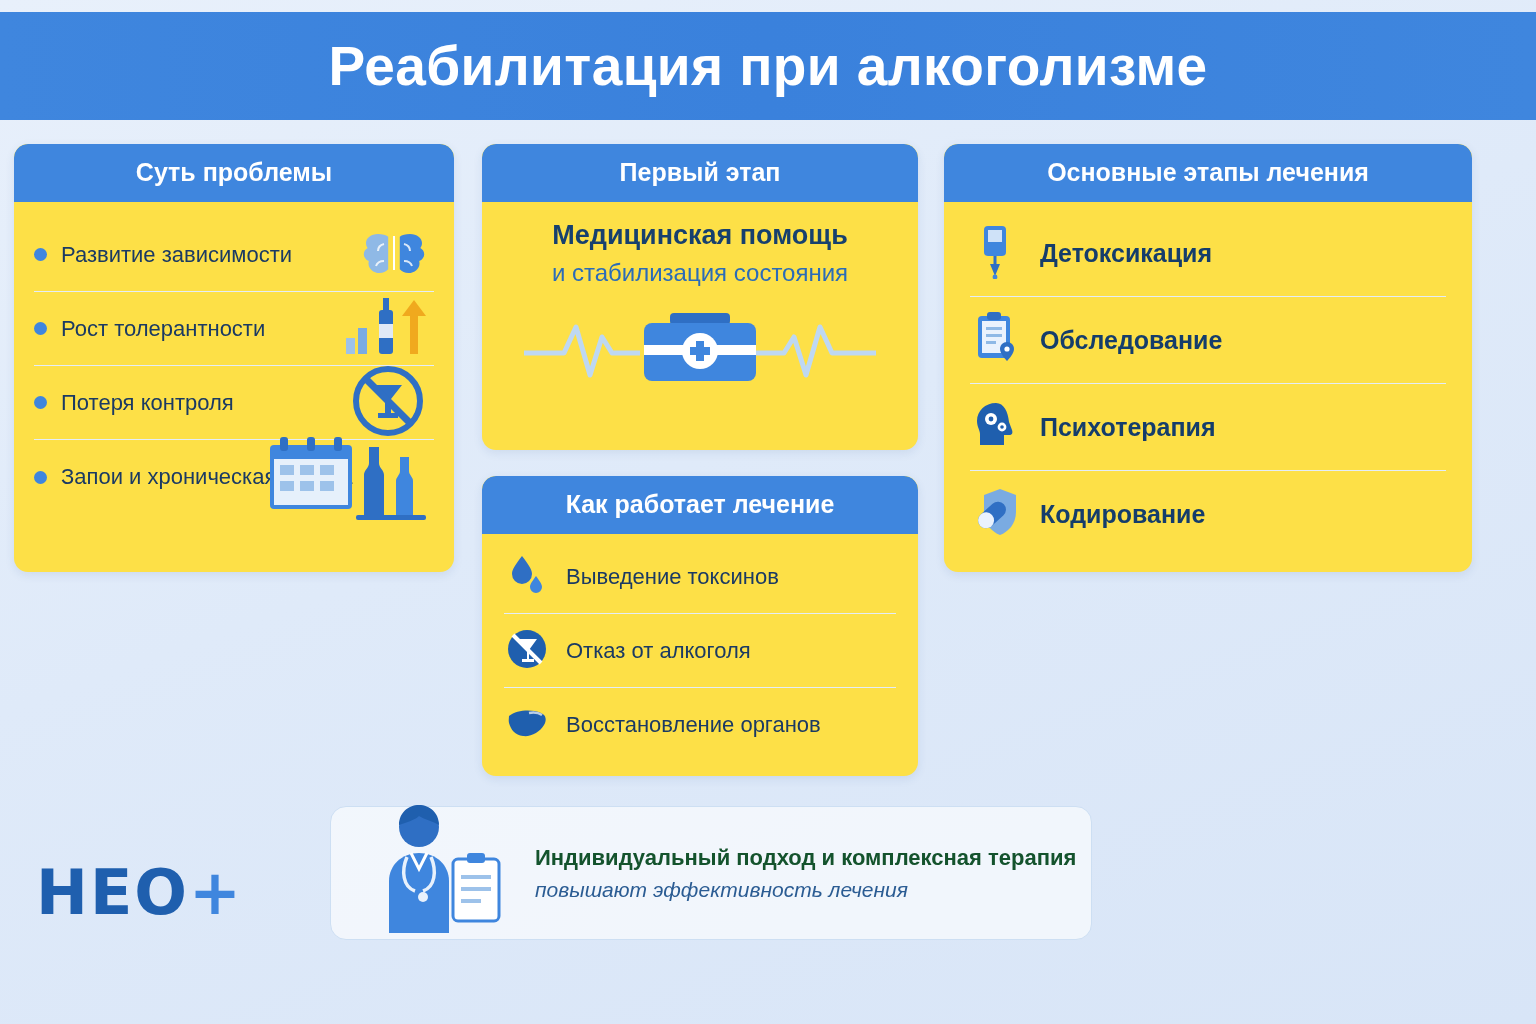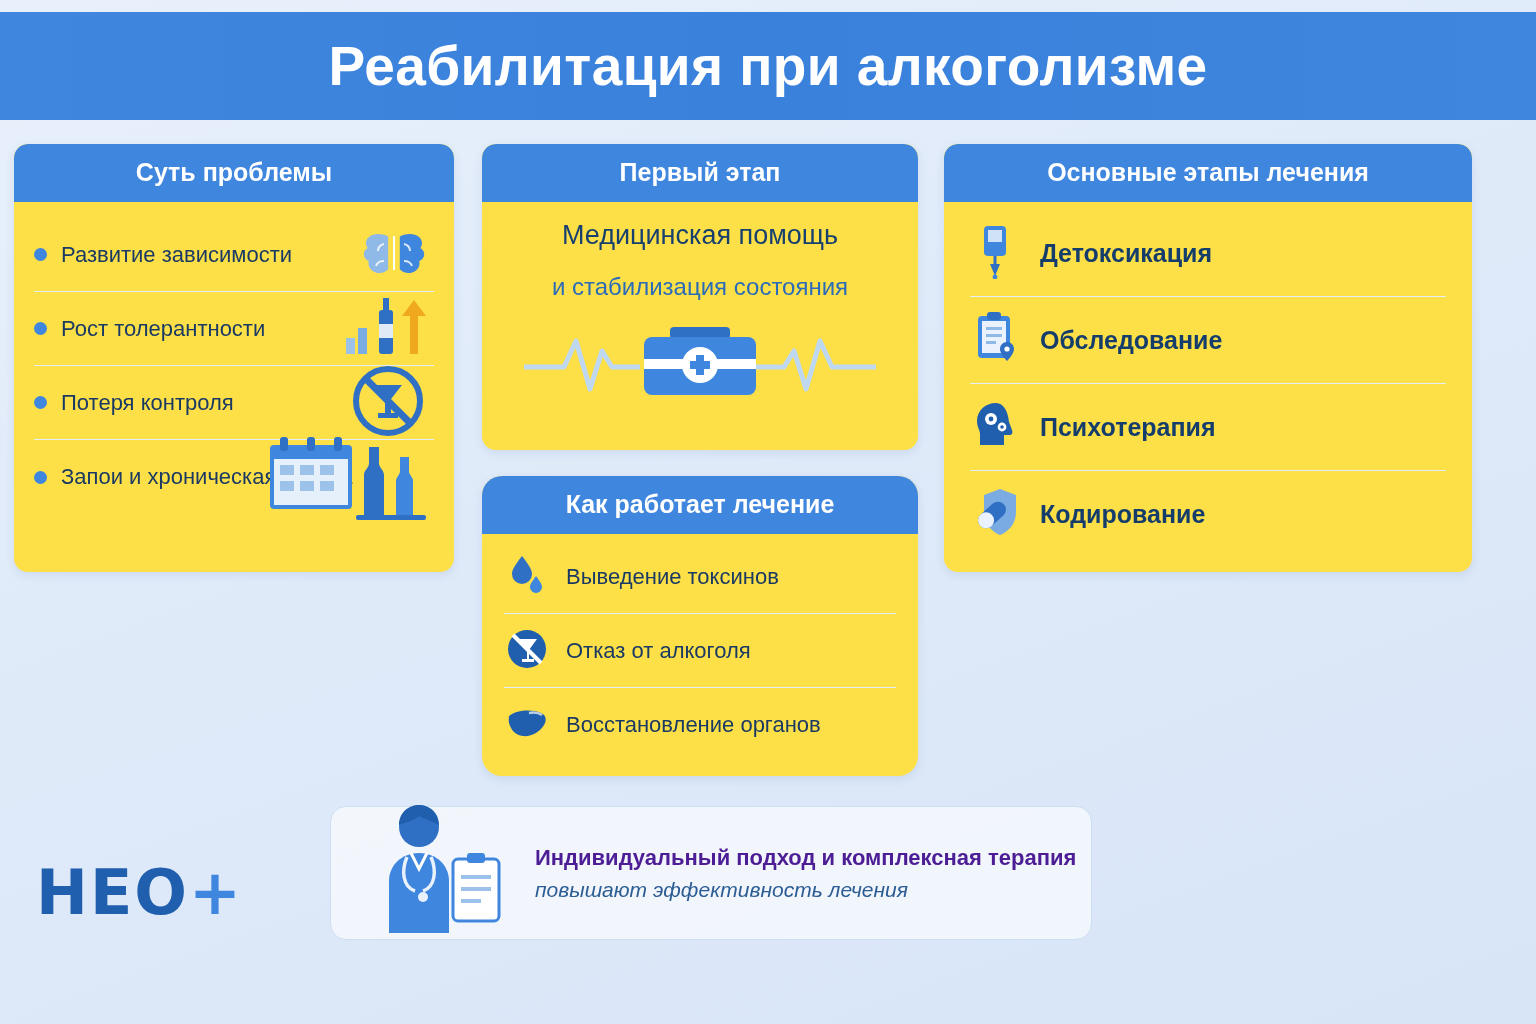--- a/index.html
+++ b/index.html
@@ -68,27 +68,27 @@
     font-size: 22px; color: #1b3a63; line-height: 1.25;
   }
   .row-icon {
     position: absolute; right: 0; top: 50%; transform: translateY(-50%);
   }
 
   
   #card-first { left: 482px; top: 144px; width: 436px; height: 306px; }
   #card-first .card-body { padding: 18px 20px 10px; text-align: center; }
   .first-line1 {
-    font-size: 27px; font-weight: normal; color: #17406e; margin-bottom: 22px;
+    font-size: 27px; font-weight: bold; color: #17406e; margin-bottom: 8px;
   }
   .first-line2 { font-size: 24px; color: #2b6cb8; }
   .first-art { margin-top: 6px; }
 
   
-  #card-how { left: 482px; top: 476px; width: 436px; height: 300px; border-radius: 20px; }
+  #card-how { left: 482px; top: 476px; width: 436px; height: 300px; }
   #card-how .card-body { padding: 6px 22px 10px; }
   .how-row {
     display: flex; align-items: center; gap: 16px;
     height: 74px; border-bottom: 1px solid #e4edf8;
   }
   .how-row:last-child { border-bottom: none; }
   .how-text { font-size: 22px; color: #1b3a63; }
 
   
   #card-stages { left: 944px; top: 144px; width: 528px; height: 428px; }
@@ -105,21 +105,21 @@
     position: absolute; left: 330px; top: 806px;
     width: 762px; height: 134px;
     background: rgba(255,255,255,0.62);
     border: 1px solid #cddff3;
     border-radius: 16px;
     display: flex; align-items: center;
   }
   .doctor-wrap { margin-left: 18px; margin-right: 8px; flex: 0 0 auto; }
   .note-text { padding-left: 8px; }
   .note-strong {
-    font-size: 22px; font-weight: bold; color: #4c1d95; margin-bottom: 7px;
+    font-size: 22px; font-weight: bold; color: #14532d; margin-bottom: 7px;
   }
   .note-sub { font-size: 21px; color: #2b5c93; font-style: italic; }
 
   
   #logo {
     position: absolute; left: 36px; top: 856px;
     font-size: 62px; font-weight: bold; letter-spacing: 2px;
     color: #1f5fae;
     font-family: "DejaVu Sans", sans-serif;
   }

